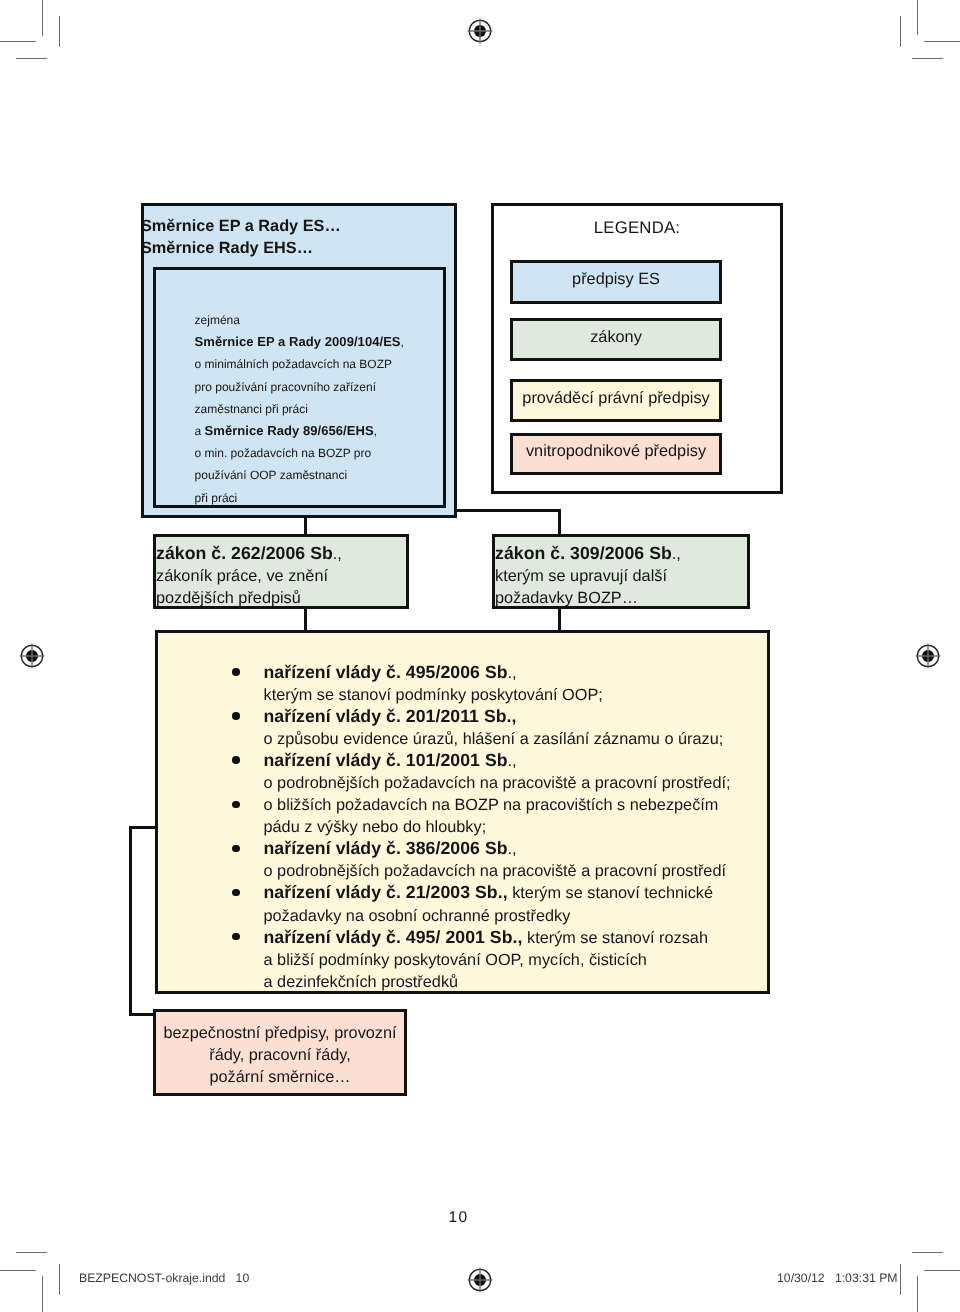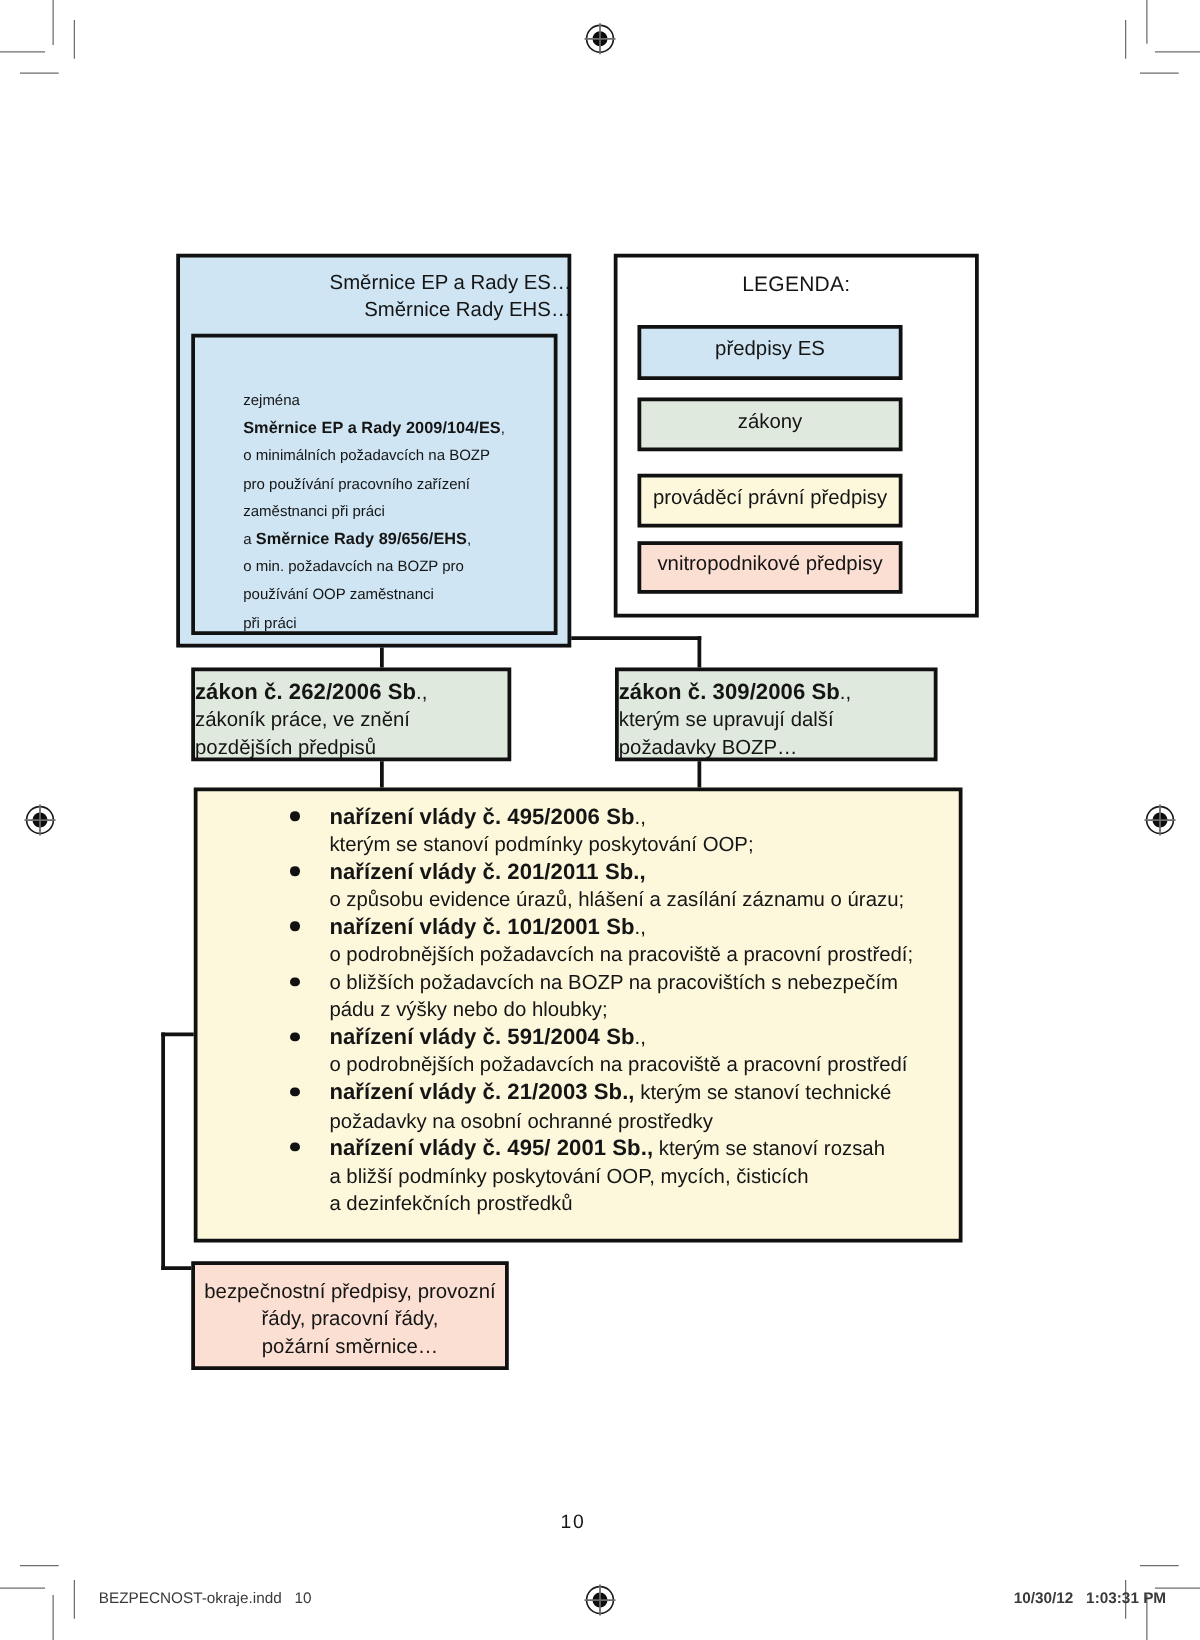--- a/index.html
+++ b/index.html
@@ -15,22 +15,22 @@
   
   #diagram{position:absolute;left:0;top:0;width:960px;height:1312px;}
   
   #diagram{opacity:0.999;}
   .node,.lawbox,.nvbox,.intbox,.eu-head,.nvlist,.legend-title,.swatch{opacity:0.999;}
   .node{position:absolute;border:3px solid #111;box-sizing:border-box;
         display:flex;flex-direction:column;align-items:center;justify-content:center;}
   .line{position:absolute;background:#111;}
 
   .eu-outer{left:141px;top:203px;width:316px;height:315px;}
-  .eu-head{position:absolute;left:141px;top:214.5px;width:316px;text-align:right;
-           font-size:16.3px;line-height:22.2px;}
+  .eu-head{position:absolute;left:141px;top:214.5px;width:316px;text-align:left;
+           font-size:16.3px;line-height:22.2px;font-weight:bold;}
   .eu-inner{left:153px;top:266.5px;width:292.5px;height:241px;}
   .eu-inner-txt{text-align:left;font-size:12px;line-height:22.2px;position:relative;top:3.3px;margin-top:37px;}
 
   .legend-outer{left:491px;top:203px;width:292px;height:291px;background:#fff;}
   .legend-title{position:absolute;left:491px;top:217.5px;width:292px;text-align:center;
                 font-size:16.8px;letter-spacing:.2px;}
   .swatch{position:absolute;left:510px;width:212px;border:3px solid #111;box-sizing:border-box;
           display:flex;align-items:center;justify-content:center;font-size:16.3px;}
   .swatch span{display:block;position:relative;top:-2.5px;}
 
@@ -47,21 +47,21 @@
   .nvitem>div{line-height:22.05px;}
   .bullet{position:absolute;left:-31.5px;top:6.3px;width:7.5px;height:7.5px;border-radius:50%;background:#111;}
 
   .intbox{position:absolute;left:153px;top:1009px;width:254px;height:87px;
           border:3px solid #111;box-sizing:border-box;
           font-size:16.3px;line-height:22.2px;padding-top:10px;text-align:center;}
 
   .pagenum{position:absolute;left:0;top:1208.5px;width:917px;text-align:center;
            font-size:15.5px;letter-spacing:1.5px;}
   .footleft{position:absolute;left:79px;top:1270.5px;font-size:12.25px;color:#3a3a3a;white-space:pre;}
-  .footright{position:absolute;left:811px;top:1270.5px;font-size:12.25px;color:#3a3a3a;white-space:pre;font-weight:bold;}
+  .footright{position:absolute;left:777px;top:1270.5px;font-size:12.25px;color:#3a3a3a;white-space:pre;}
 </style>
 </head>
 <body>
 
 <div id="diagram">
 
   <div class="cmark" style="left:42px;top:0;width:1px;height:36px;"></div>
   <div class="cmark" style="left:0;top:41px;width:36px;height:1px;"></div>
   <div class="cmark" style="left:59px;top:16px;width:1px;height:31px;"></div>
   <div class="cmark" style="left:16px;top:58px;width:31px;height:1px;"></div>
@@ -150,21 +150,21 @@
     <div>zákoník práce, ve znění</div>
     <div>pozdějších předpisů</div>
   </div>
   <div class="lawbox" style="left: 492px; top: 534px; width: 258px; height: 75px; padding-top: 5.8px; background: rgb(224, 233, 221);">
     <div class="mixed"><b>zákon č. 309/2006 Sb</b><span>.,</span></div>
     <div>kterým se upravují další</div>
     <div>požadavky BOZP…</div>
   </div>
 
   <div class="nvbox" style="background: rgb(253, 248, 220);"></div>
-  <div class="nvlist" style="left:263.5px;top:643px;width:510px;">
+  <div class="nvlist" style="left:263.5px;top:662px;width:510px;">
       <div class="nvitem">
         <span class="bullet"></span>
         <div><b>nařízení vlády č. 495/2006 Sb</b><span>.,</span></div>
         <div>kterým se stanoví podmínky poskytování OOP;</div>
       </div>
       <div class="nvitem">
         <span class="bullet"></span>
         <div><b>nařízení vlády č. 201/2011 Sb.,</b></div>
         <div>o způsobu evidence úrazů, hlášení a zasílání záznamu o úrazu;</div>
       </div>
@@ -173,21 +173,21 @@
         <div><b>nařízení vlády č. 101/2001 Sb</b><span>.,</span></div>
         <div>o podrobnějších požadavcích na pracoviště a pracovní prostředí;</div>
       </div>
       <div class="nvitem">
         <span class="bullet"></span>
         <div>o bližších požadavcích na BOZP na pracovištích s nebezpečím</div>
         <div>pádu z výšky nebo do hloubky;</div>
       </div>
       <div class="nvitem">
         <span class="bullet"></span>
-        <div><b>nařízení vlády č. 591/2004 Sb</b><span>.,</span></div>
+        <div><b>nařízení vlády č. 386/2006 Sb</b><span>.,</span></div>
         <div>o podrobnějších požadavcích na pracoviště a pracovní prostředí</div>
       </div>
       <div class="nvitem">
         <span class="bullet"></span>
         <div><b>nařízení vlády č. 21/2003 Sb.,</b><span> kterým se stanoví technické</span></div>
         <div>požadavky na osobní ochranné prostředky</div>
       </div>
       <div class="nvitem">
         <span class="bullet"></span>
         <div><b>nařízení vlády č. 495/ 2001 Sb.,</b><span> kterým se stanoví rozsah</span></div>

